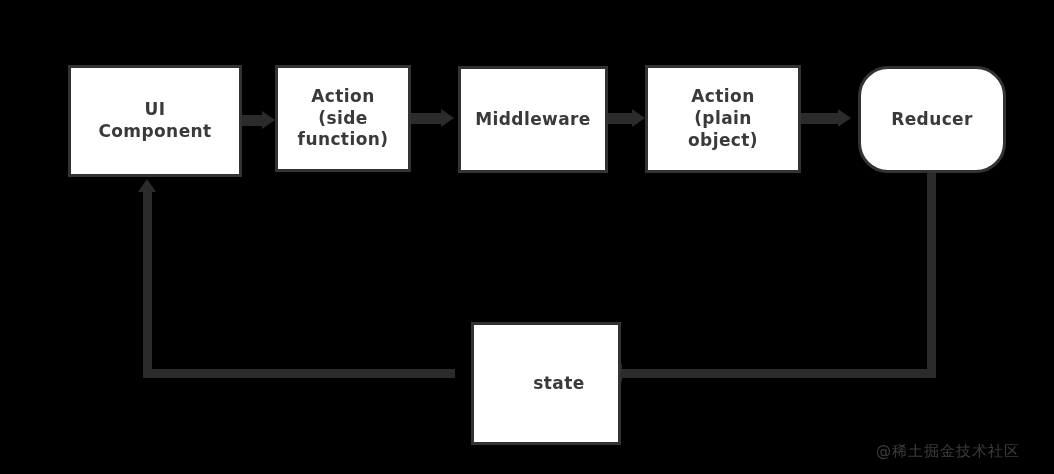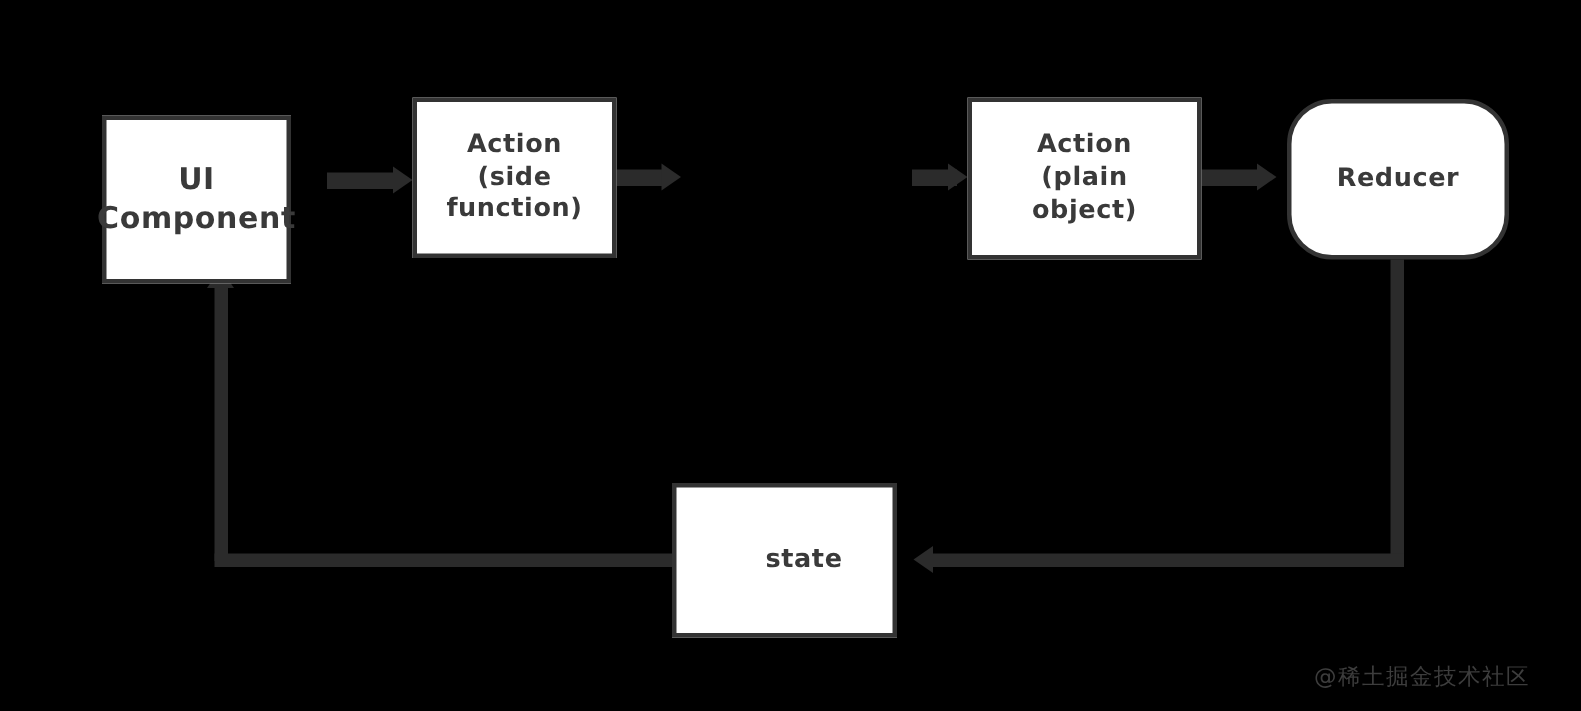--- a/index.html
+++ b/index.html
@@ -69,43 +69,46 @@
     white-space: nowrap;
     z-index: 5;
     text-align: right;
   }
 </style>
 </head>
 <body>
 
 <div id="canvas">
 
-  <div class="node" style="left:68px; top:65px; width:126px; height:112px; font-size:20px;margin-top:12px;">
+  <div class="node" style="left:68px; top:65px; width:174px; height:112px; font-size:17px;">
     <span class="node-label">UI
 Component</span>
   </div>
 
   <div class="node" style="left:275px; top:65px; width:136px; height:107px; font-size:17px;">
     <span class="node-label">Action
 (side
 function)</span>
   </div>
 
+  <div class="node" style="left:458px; top:66px; width:150px; height:107px; font-size:17px;">
+    <span class="node-label">Middleware</span>
+  </div>
 
   <div class="node" style="left:645px; top:65px; width:156px; height:108px; font-size:17px;">
     <span class="node-label">Action
 (plain
 object)</span>
   </div>
 
   <div class="node" style="left:858px; top:66px; width:148px; height:107px; font-size:17px;border-radius:30px;">
     <span class="node-label">Reducer</span>
   </div>
 
-  <div class="node" style="left:448px; top:322px; width:150px; height:103px; font-size:17px;padding-left:26px;">
+  <div class="node" style="left:471px; top:322px; width:150px; height:123px; font-size:17px;padding-left:26px;">
     <span class="node-label">state</span>
   </div>
 
   <div class="seg" style="left:218px; top:115px; width:48px; height:11px;"></div>
   <div class="arrowhead ah-right" style="left:262px; top:111px;"></div>
 
   <div class="seg" style="left:411px; top:113px; width:34px; height:11px;"></div>
   <div class="arrowhead ah-right" style="left:441px; top:109px;"></div>
 
   <div class="seg" style="left:608px; top:113px; width:30px; height:11px;"></div>

